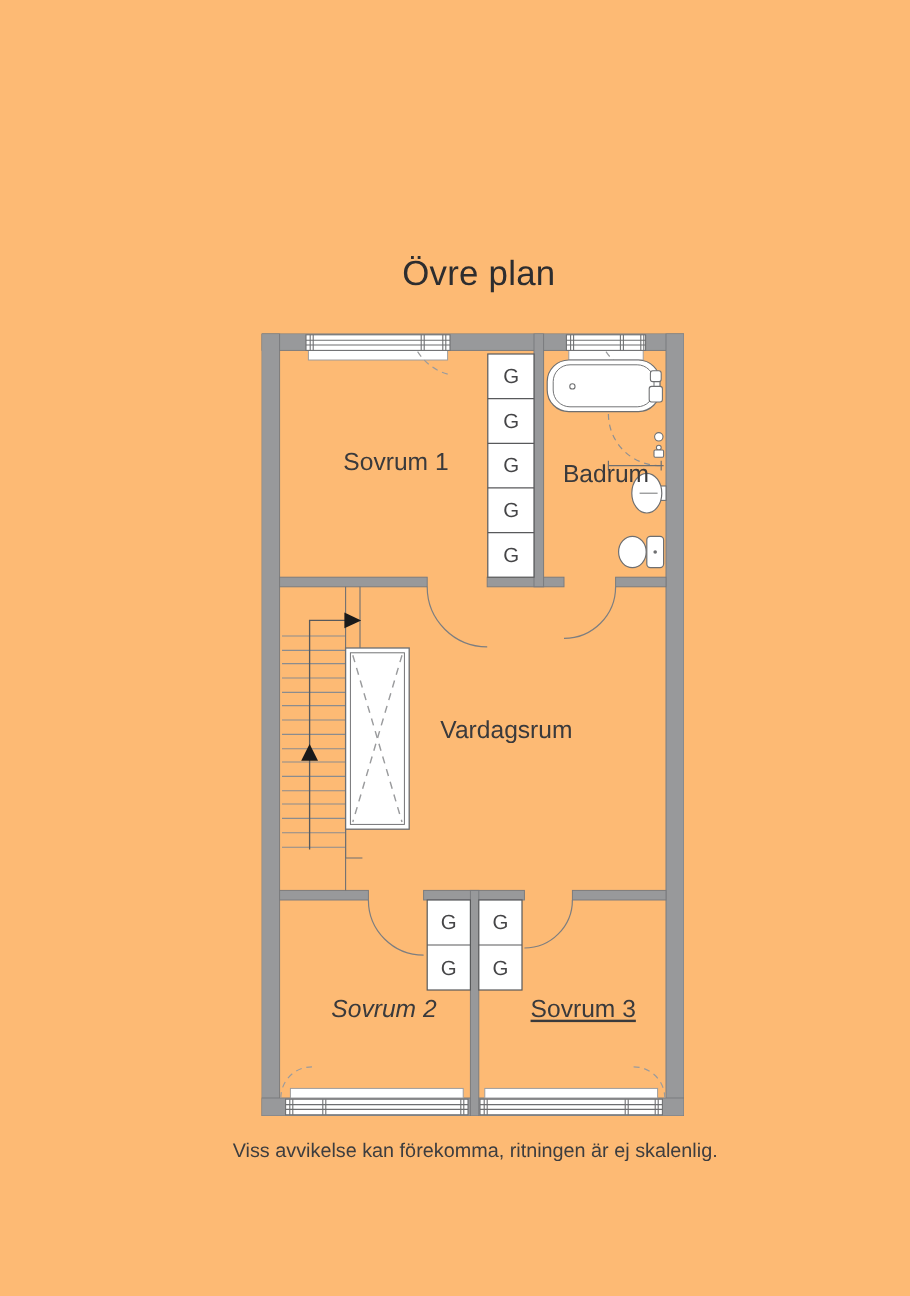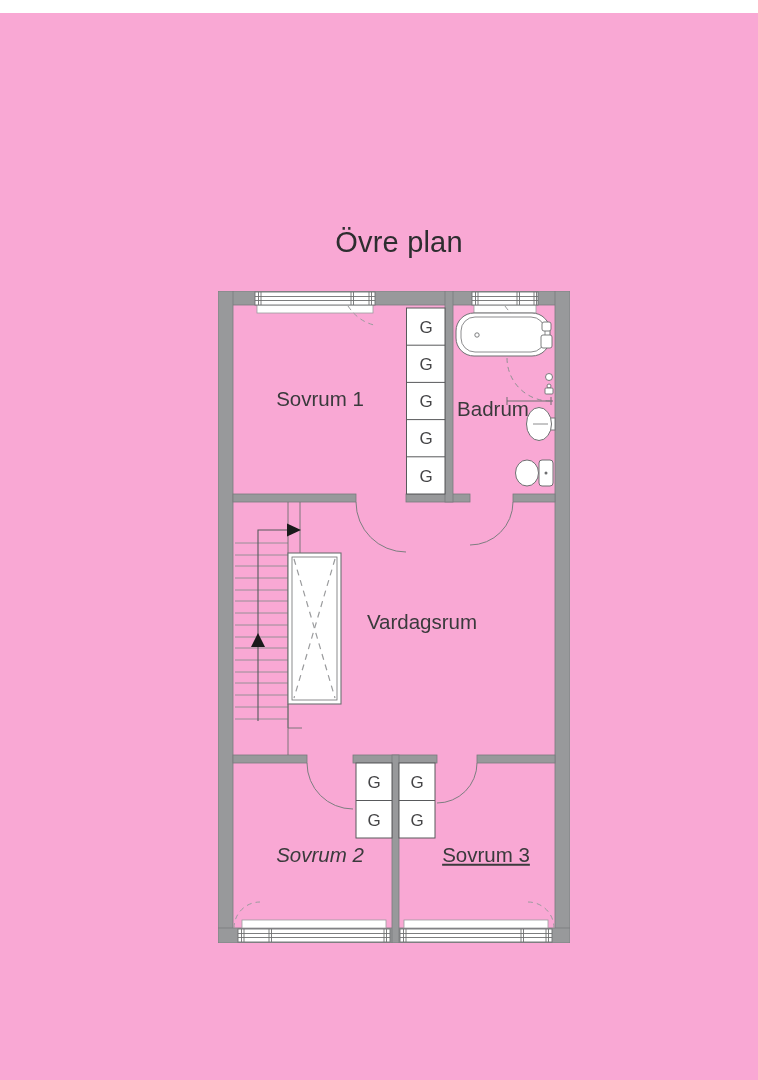--- a/index.html
+++ b/index.html
@@ -1,20 +1,20 @@
 <!DOCTYPE html>
 <html><head>
 <meta charset="utf-8">
 <style>
   html,body{margin:0;padding:0;}
   body{
     width:758px;height:1080px;background:#ffffff;position:relative;overflow:hidden;
     font-family:"Liberation Sans","DejaVu Sans",sans-serif;
   }
-  .screen{position:absolute;inset:0;background:#f9a8d4;margin-top:13px;}
+  .screen{position:absolute;inset:0;background:#fdba74;}
   .lbl{
     position:absolute;transform:translate(-50%,-50%);
     color:#3a3a3c;white-space:nowrap;line-height:1;
   }
   .title{font-size:29px;color:#2d2d2f;letter-spacing:0.2px;}
   .room{font-size:20.5px;}
   .gread{font-size:17px;color:#454547;}
   .disclaimer{font-size:16.5px;color:#3d3d3f;}
   .plan{position:absolute;left:218px;top:278px;width:352px;height:652px;}
   svg{display:block;}
@@ -176,30 +176,31 @@
           <rect x="321" y="169" width="14" height="26" rx="3"></rect>
           <ellipse cx="309" cy="182" rx="11.5" ry="13"></ellipse>
           <circle cx="328" cy="182" r="1.5" fill="#6e6f71" stroke="none"></circle>
         </g>
       </g>
     </svg>
   </div>
 
   <div class="lbl title" style="left:399px;top:229px;">Övre plan</div>
 
-  <div class="lbl room" style="left:320px;top:386px;">Sovrum 1</div>
-  <div class="lbl room" style="left:493px;top:396px;">Badrum</div>
+  <div class="lbl room" style="left:330px;top:386px;">Sovrum 1</div>
+  <div class="lbl room" style="left:505px;top:396px;">Badrum</div>
   <div class="lbl room" style="left:422px;top:609px;">Vardagsrum</div>
   <div class="lbl room" style="left:320px;top:842px;font-style:italic;">Sovrum 2</div>
   <div class="lbl room" style="left:486px;top:842px;text-decoration:underline;">Sovrum 3</div>
 
   <div class="lbl gread" style="left:426px;top:314px;">G</div>
   <div class="lbl gread" style="left:426px;top:351px;">G</div>
   <div class="lbl gread" style="left:426px;top:388px;">G</div>
   <div class="lbl gread" style="left:426px;top:425px;">G</div>
   <div class="lbl gread" style="left:426px;top:463px;">G</div>
 
   <div class="lbl gread" style="left:374px;top:769px;">G</div>
   <div class="lbl gread" style="left:374px;top:807px;">G</div>
   <div class="lbl gread" style="left:417px;top:769px;">G</div>
   <div class="lbl gread" style="left:417px;top:807px;">G</div>
 
+  <div class="lbl disclaimer" style="left:396px;top:959px;">Viss avvikelse kan förekomma, ritningen är ej skalenlig.</div>
 </div>
 
 </body></html>

